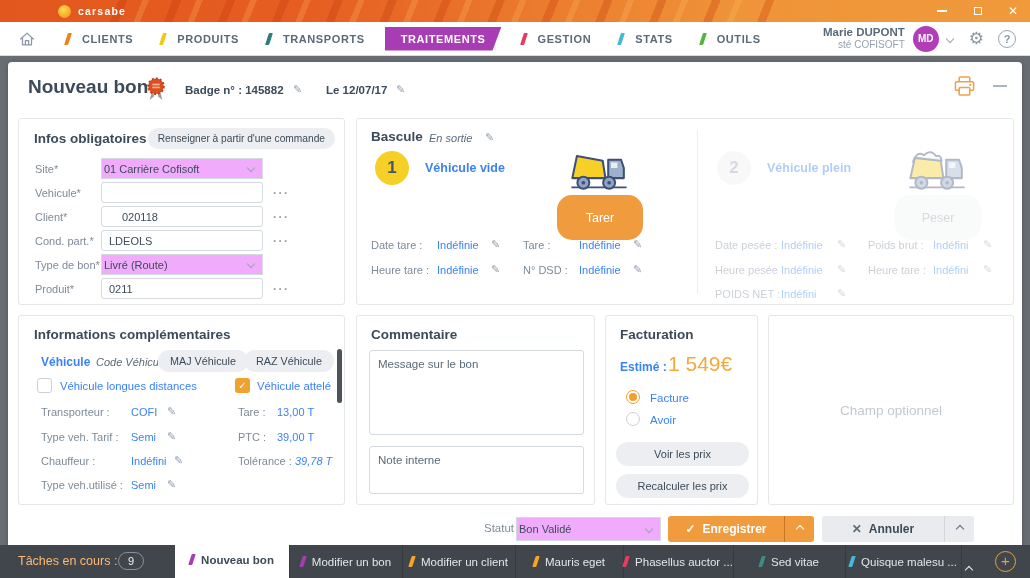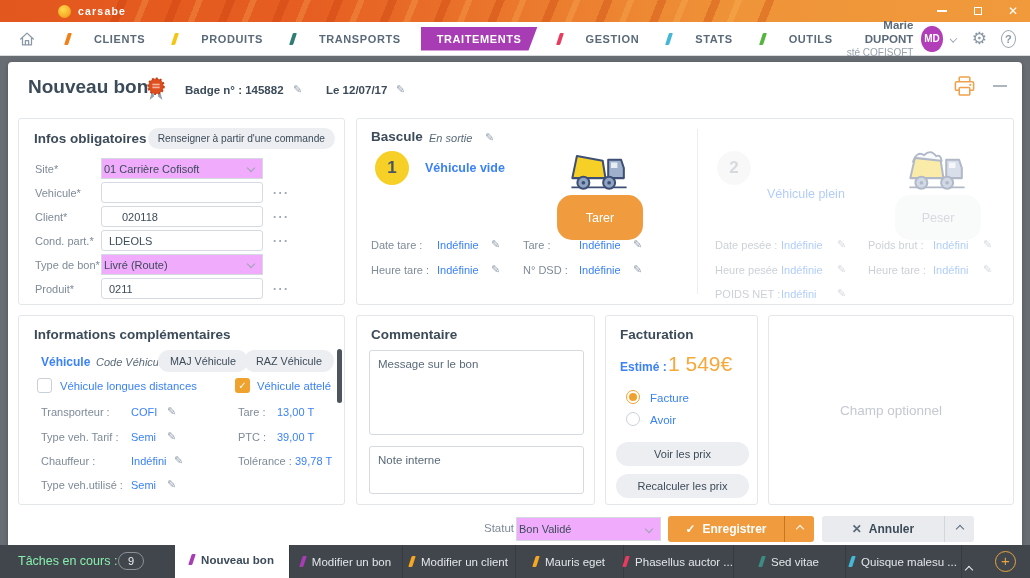--- a/index.html
+++ b/index.html
@@ -18,21 +18,21 @@
   .app-name { position:absolute; left:78px; top:5px; color:#fff; font-size:10.5px; font-weight:700; letter-spacing:1.2px; }
   .wctl { position:absolute; top:0; height:22px; display:flex; align-items:center; justify-content:center;
     width:34px; color:#fff; cursor:pointer; }
   .min-bar { width:10px; height:1.6px; background:#fff; display:inline-block; }
   .max-box { width:8px; height:8px; border:1.3px solid #fff; display:inline-block; }
 
   
   .navbar { position:absolute; left:0; top:22px; width:1030px; height:34px; background:#fff;
     border-bottom:1px solid #d9dde0; display:flex; align-items:center; }
   .home { margin-left:18px; margin-right:16px; cursor:pointer; display:flex; align-items:center; }
-  .nav-item { display:flex; align-items:center; gap:24px; margin:0 14px; cursor:pointer;
+  .nav-item { display:flex; align-items:center; gap:12px; margin:0 14px; cursor:pointer;
     font-size:11px; letter-spacing:0.6px; color:#5a6a78; font-weight:600; height:34px; }
   .slash { width:4px; height:12px; transform:skewX(-18deg); border-radius:1px; }
   .nav-active { color:#fff; padding:0 16px; margin:0 6px; height:24px; display:flex; align-items:center;
     clip-path:polygon(0 0,100% 0,calc(100% - 9px) 100%,0 100%); font-weight:700; }
   .user-block { margin-left:auto; display:flex; align-items:center; gap:8px; padding-right:14px; }
   .user-txt { text-align:right; line-height:1.25; }
   .user-name { font-size:11.5px; color:#5a6a78; font-weight:600; }
   .user-co { font-size:10px; color:#97a2ad; }
   .avatar { width:26px; height:26px; border-radius:50%; color:#fff; font-size:10px; font-weight:700;
     display:flex; align-items:center; justify-content:center; cursor:pointer; }
@@ -76,21 +76,21 @@
   .radio.on { display:flex; align-items:center; justify-content:center; }
   .radio.on::after { content:""; width:6px; height:6px; border-radius:50%; background:inherit; }
   .scrollthumb { position:absolute; width:5px; border-radius:3px; background:#4d545b; }
 
   
   .split-main { display:flex; align-items:center; justify-content:center; gap:7px; flex:1; height:100%; }
   .split-chev { width:30px; height:100%; display:flex; align-items:center; justify-content:center; }
 
   
   .taskbar { position:absolute; left:0; top:545px; width:1030px; height:33px; background:#41464d; }
-  .tasks-lbl { position:absolute; left:18px; top:9px; font-size:12.5px; color:#86efac; }
+  .tasks-lbl { position:absolute; left:18px; top:9px; font-size:12.5px; color:#fdba74; }
   .badge9 { position:absolute; left:118px; top:7px; width:26px; height:18px; border:1px solid #8a9096;
     border-radius:9px; color:#eceef0; font-size:11px; display:flex; align-items:center; justify-content:center; }
   .tab { position:absolute; top:0; height:33px; display:flex; align-items:center; justify-content:center;
     gap:7px; font-size:11.5px; color:#e2e6e9; border-left:1px solid #363b41; cursor:pointer; }
   .tab .slash { height:11px; }
   .tab.active { background:#fff; color:#3c4b59; top:-4px; height:37px; border-left:none; font-weight:600; }
   .plus-btn { position:absolute; left:995px; top:6px; width:21px; height:21px; border:1.5px solid #e8a33d;
     border-radius:50%; color:#e8a33d; font-size:15px; line-height:17px; text-align:center; cursor:pointer; }
   .tb-chev { position:absolute; left:966px; top:14px; cursor:pointer; }
 </style>
@@ -249,21 +249,21 @@
         <span class="lbl" style="left:166px;top:120px;">Tare :</span>
         <span class="val" style="left:222px;top:120px;">Indéfinie</span>
         <span class="pencil" style="position:absolute;left:276px;top:119px;">✎</span>
         <span class="lbl" style="left:166px;top:145px;">N° DSD :</span>
         <span class="val" style="left:222px;top:145px;">Indéfinie</span>
         <span class="pencil" style="position:absolute;left:276px;top:144px;">✎</span>
       </div>
 
       <div style="position:absolute;left:348px;top:0;width:306px;height:100%;opacity:0.4;">
         <span class="step-circle" style="left:12px;top:32px;background:#eef0f2;color:#9aa5af;">2</span>
-        <span class="val" style="left:62px;top:42px;font-size:12.5px;font-weight:400;margin-top:26px;">Véhicule plein</span>
+        <span class="val" style="left:62px;top:42px;font-size:12.5px;font-weight:700;">Véhicule plein</span>
         <svg style="position:absolute;left:200px;top:26px;" width="64" height="46" viewBox="0 0 68 50">
           <line x1="4" y1="46" x2="64" y2="46" stroke="#3e4f75" stroke-width="2"></line>
           <polygon points="44,16 58,16 61,25 61,36 44,36" fill="#9fb0cc" stroke="#3e4f75" stroke-width="2.2" stroke-linejoin="round"></polygon>
           <rect x="47" y="19" width="7" height="6" fill="#e8edf4"></rect>
           <path d="M8,18 Q12,6 20,11 Q27,4 33,12 Q38,10 39,17 Z" fill="#f4f6f8" stroke="#3e4f75" stroke-width="2"></path>
           <polygon points="5,36 10,14 38,17 41,36" fill="#f6cf27" stroke="#3e4f75" stroke-width="2.2" stroke-linejoin="round"></polygon>
           <circle cx="17" cy="41" r="6.5" fill="#8fa3c2" stroke="#3e4f75" stroke-width="2.2"></circle>
           <circle cx="45" cy="41" r="6.5" fill="#8fa3c2" stroke="#3e4f75" stroke-width="2.2"></circle>
           <circle cx="17" cy="41" r="2" fill="#3e4f75"></circle>
           <circle cx="45" cy="41" r="2" fill="#3e4f75"></circle>
@@ -313,21 +313,21 @@
       <span class="pencil" style="position:absolute;left:155px;top:138px;">✎</span>
       <span class="lbl" style="left:22px;top:163px;">Type veh.utilisé :</span>
       <span class="val" style="left:112px;top:163px;">Semi</span>
       <span class="pencil" style="position:absolute;left:148px;top:162px;">✎</span>
 
       <span class="lbl" style="left:219px;top:90px;">Tare :</span>
       <span class="val" style="left:258px;top:90px;">13,00 T</span>
       <span class="lbl" style="left:219px;top:115px;">PTC :</span>
       <span class="val" style="left:258px;top:115px;">39,00 T</span>
       <span class="lbl" style="left:219px;top:139px;">Tolérance :</span>
-      <span class="val" style="left:276px;top:139px;">39,78 T</span>
+      <span class="val" style="left:276px;top:139px;font-style:italic;">39,78 T</span>
 
       <span class="scrollthumb" style="left:318px;top:33px;height:54px;"></span>
     </div>
 
     <div class="panel" style="left:348px;top:253px;width:239px;height:190px;">
       <span class="ptitle" style="left:14px;top:11px;">Commentaire</span>
       <textarea class="ta" style="left: 12px; top: 34px; width: 215px; height: 85px;" placeholder="Message sur le bon"></textarea>
       <textarea class="ta" style="left: 12px; top: 130px; width: 215px; height: 48px;" placeholder="Note interne"></textarea>
     </div>
 

